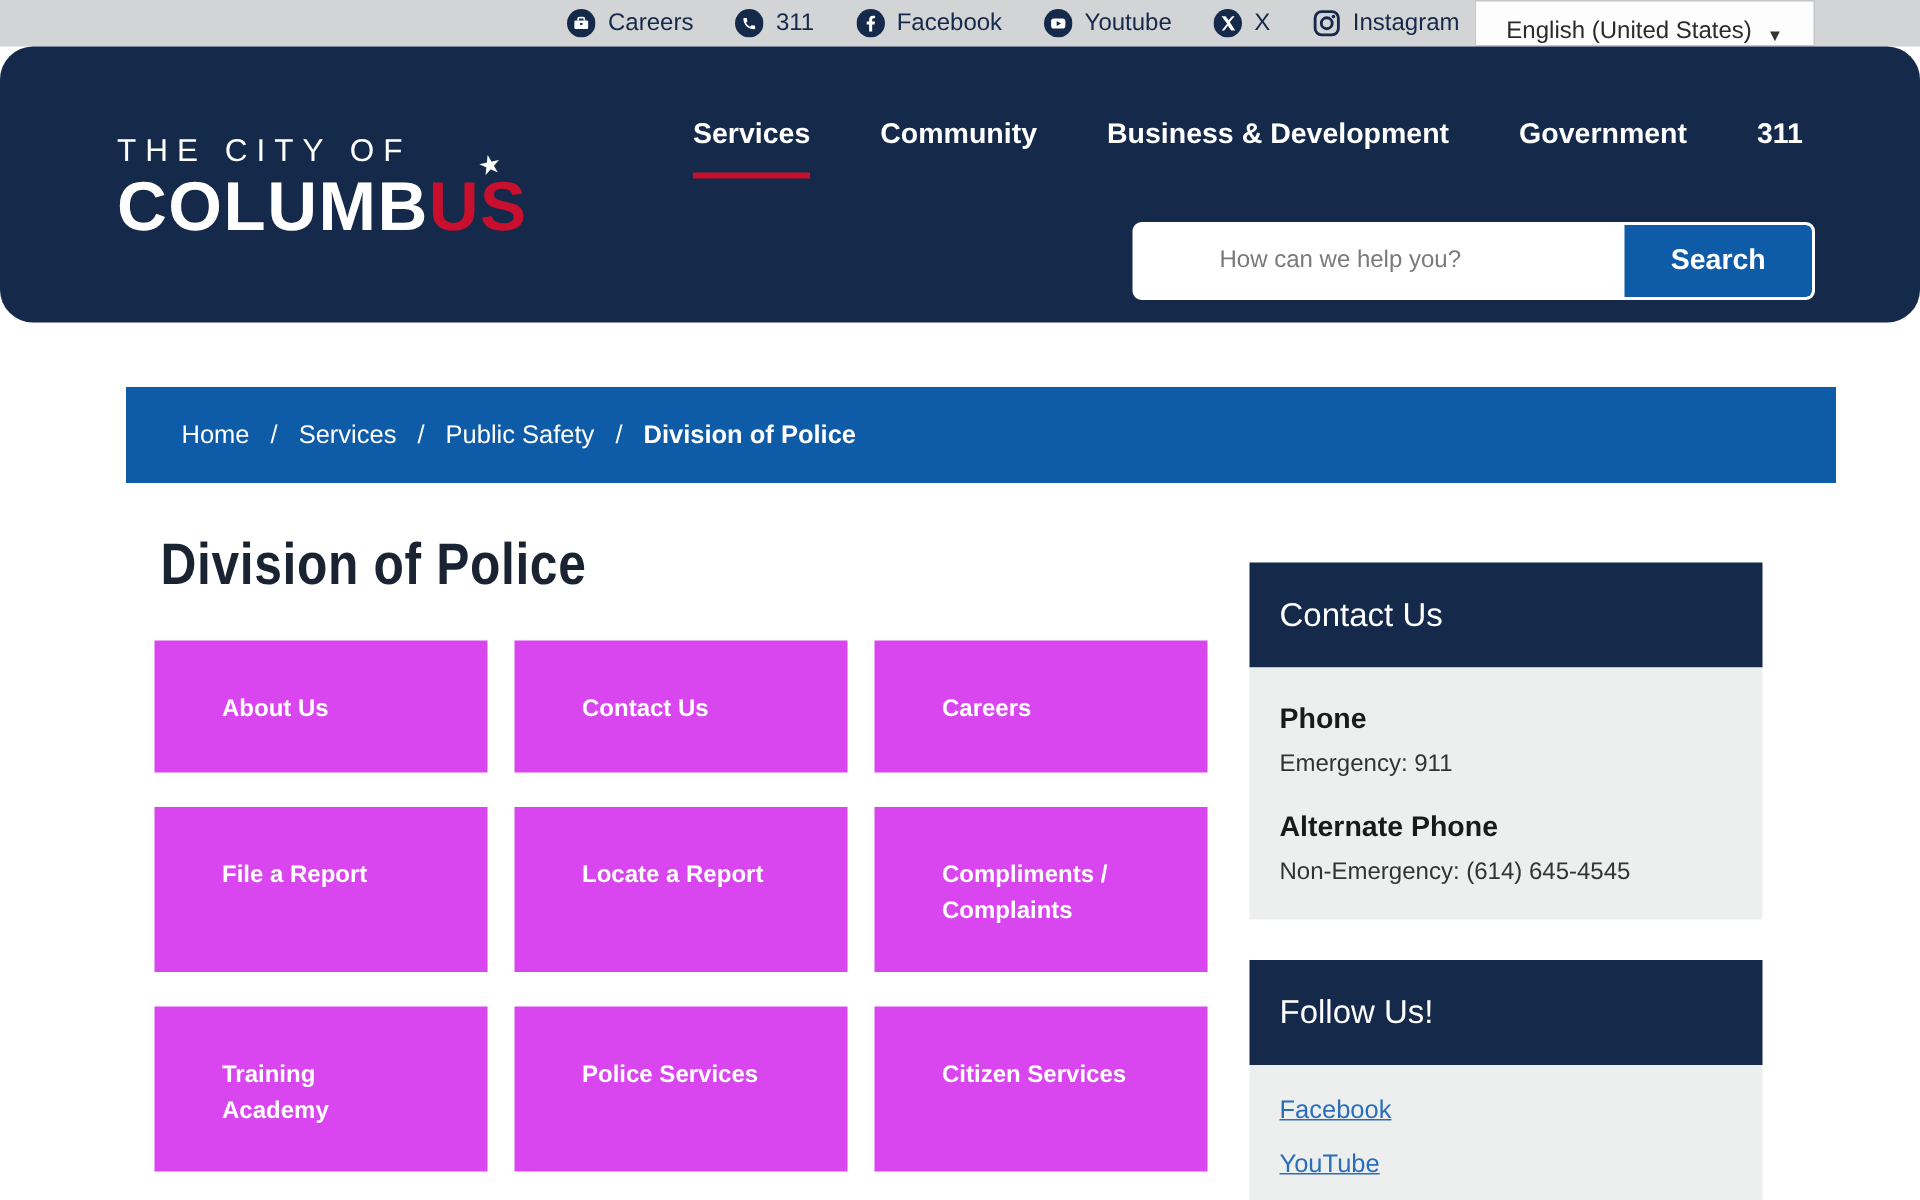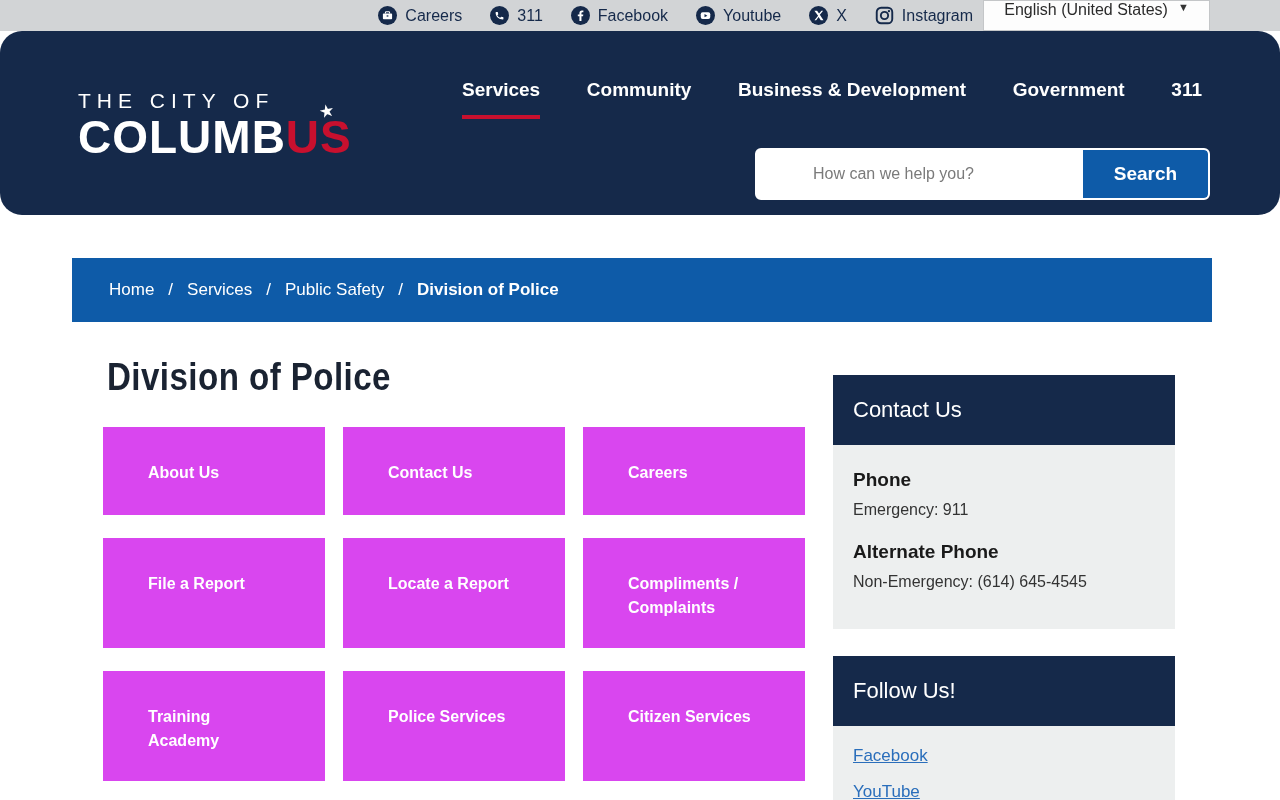--- a/index.html
+++ b/index.html
@@ -9,21 +9,21 @@
 
   
   .utilbar { position:absolute; top:0; left:0; width:1280px; height:31px;
     background:#d2d4d6; }
   .util-links { position:absolute; top:0; right:307px; height:31px;
     display:flex; align-items:center; gap:28px; }
   .util-link { display:flex; align-items:center; gap:8px; color:#15294a;
     font-size:16px; cursor:pointer; }
   .util-link svg { display:block; }
   .lang-select { position:absolute; top:0; left:983px; width:227px; height:31px;
-    background:#fdfdfd; border:1px solid #c4c6c8; display:flex; align-items:flex-start;
+    background:#fdfdfd; border:1px solid #c4c6c8; display:flex; align-items:flex-end;
     justify-content:center; gap:10px; font-size:16px; color:#2b2b2b; cursor:pointer; }
   .lang-caret { font-size:11px; color:#333; }
 
   
   .header { position:absolute; top:31px; left:0; width:1280px; height:184px;
     background:#15294a;border-radius:22px; }
   .logo { position:absolute; left:78px; top:58px; width:310px; cursor:pointer; }
   .logo-top { color:#fff; font-size:21px; letter-spacing:6px; font-weight:400; }
   .logo-main { position:relative; color:#fff; font-size:46px; font-weight:bold;
     letter-spacing:1px; line-height:1.05; }
@@ -40,21 +40,21 @@
     border:2px solid #fff; border-radius:6px; background:#fff; display:flex;
     overflow:hidden;padding-left:32px; }
   .search-input { flex:1; border:none; outline:none; font-size:16px;
     padding:0 0 0 24px; color:#444; font-family:"Liberation Sans", sans-serif; }
   .search-input::placeholder { color:#7a7a7a; }
   .search-btn { width:125px; background:#0e5ba8; color:#fff; font-size:19px;
     font-weight:bold; border:none; cursor:pointer; border-radius:0 4px 4px 0;
     font-family:"Liberation Sans", sans-serif; }
 
   
-  .breadcrumb { position:absolute; top:258px; left:72px; width:1140px; height:64px;
+  .breadcrumb { position:absolute; top:258px; left:84px; width:1140px; height:64px;
     background:#0e5ba8; display:flex; align-items:center; padding-left:37px;
     color:#fff; font-size:17px; gap:14px; }
   .crumb { color:#fff; text-decoration:none; cursor:pointer; }
   .crumb-sep { color:#fff; }
   .crumb-current { font-weight:bold; }
 
   
   .page-title { position:absolute; left:107px; top:355px; color:#1a2332;
     font-size:39px; font-weight:bold; transform:scaleX(0.85);
     transform-origin:left center; white-space:nowrap; letter-spacing:0.5px; }
@@ -63,21 +63,21 @@
     column-gap:18px; row-gap:23px; }
   .tile { background:#d946ef; color:#fff; font-size:16px; font-weight:bold;
     padding:34px 50px 0 45px; line-height:24px; cursor:pointer;
     white-space:pre-line; }
 
   
   .sidebar { position:absolute; left:833px; top:375px; width:342px; }
   .card { margin-bottom:27px; }
   .card-head { height:70px; background:#15294a; color:#fff; font-size:22px;
     display:flex; align-items:center; padding-left:20px; }
-  .card-body { background:#edefef; padding:24px 20px 38px 20px; }
+  .card-body { background:#edefef; padding:24px 20px 22px 20px; }
   .c-section { margin-bottom:22px; }
   .c-section:last-child { margin-bottom:0; }
   .c-heading { font-size:19px; font-weight:bold; color:#1a1a1a; margin-bottom:10px; }
   .c-text { font-size:16px; color:#333; }
   .follow-body { background:#edefef; padding:20px 20px 40px 20px; }
   .follow-link { display:block; color:#2a6ebb; font-size:17px;
     text-decoration:underline; margin-bottom:16px; cursor:pointer; }
 </style>
 </head>
 <body>

